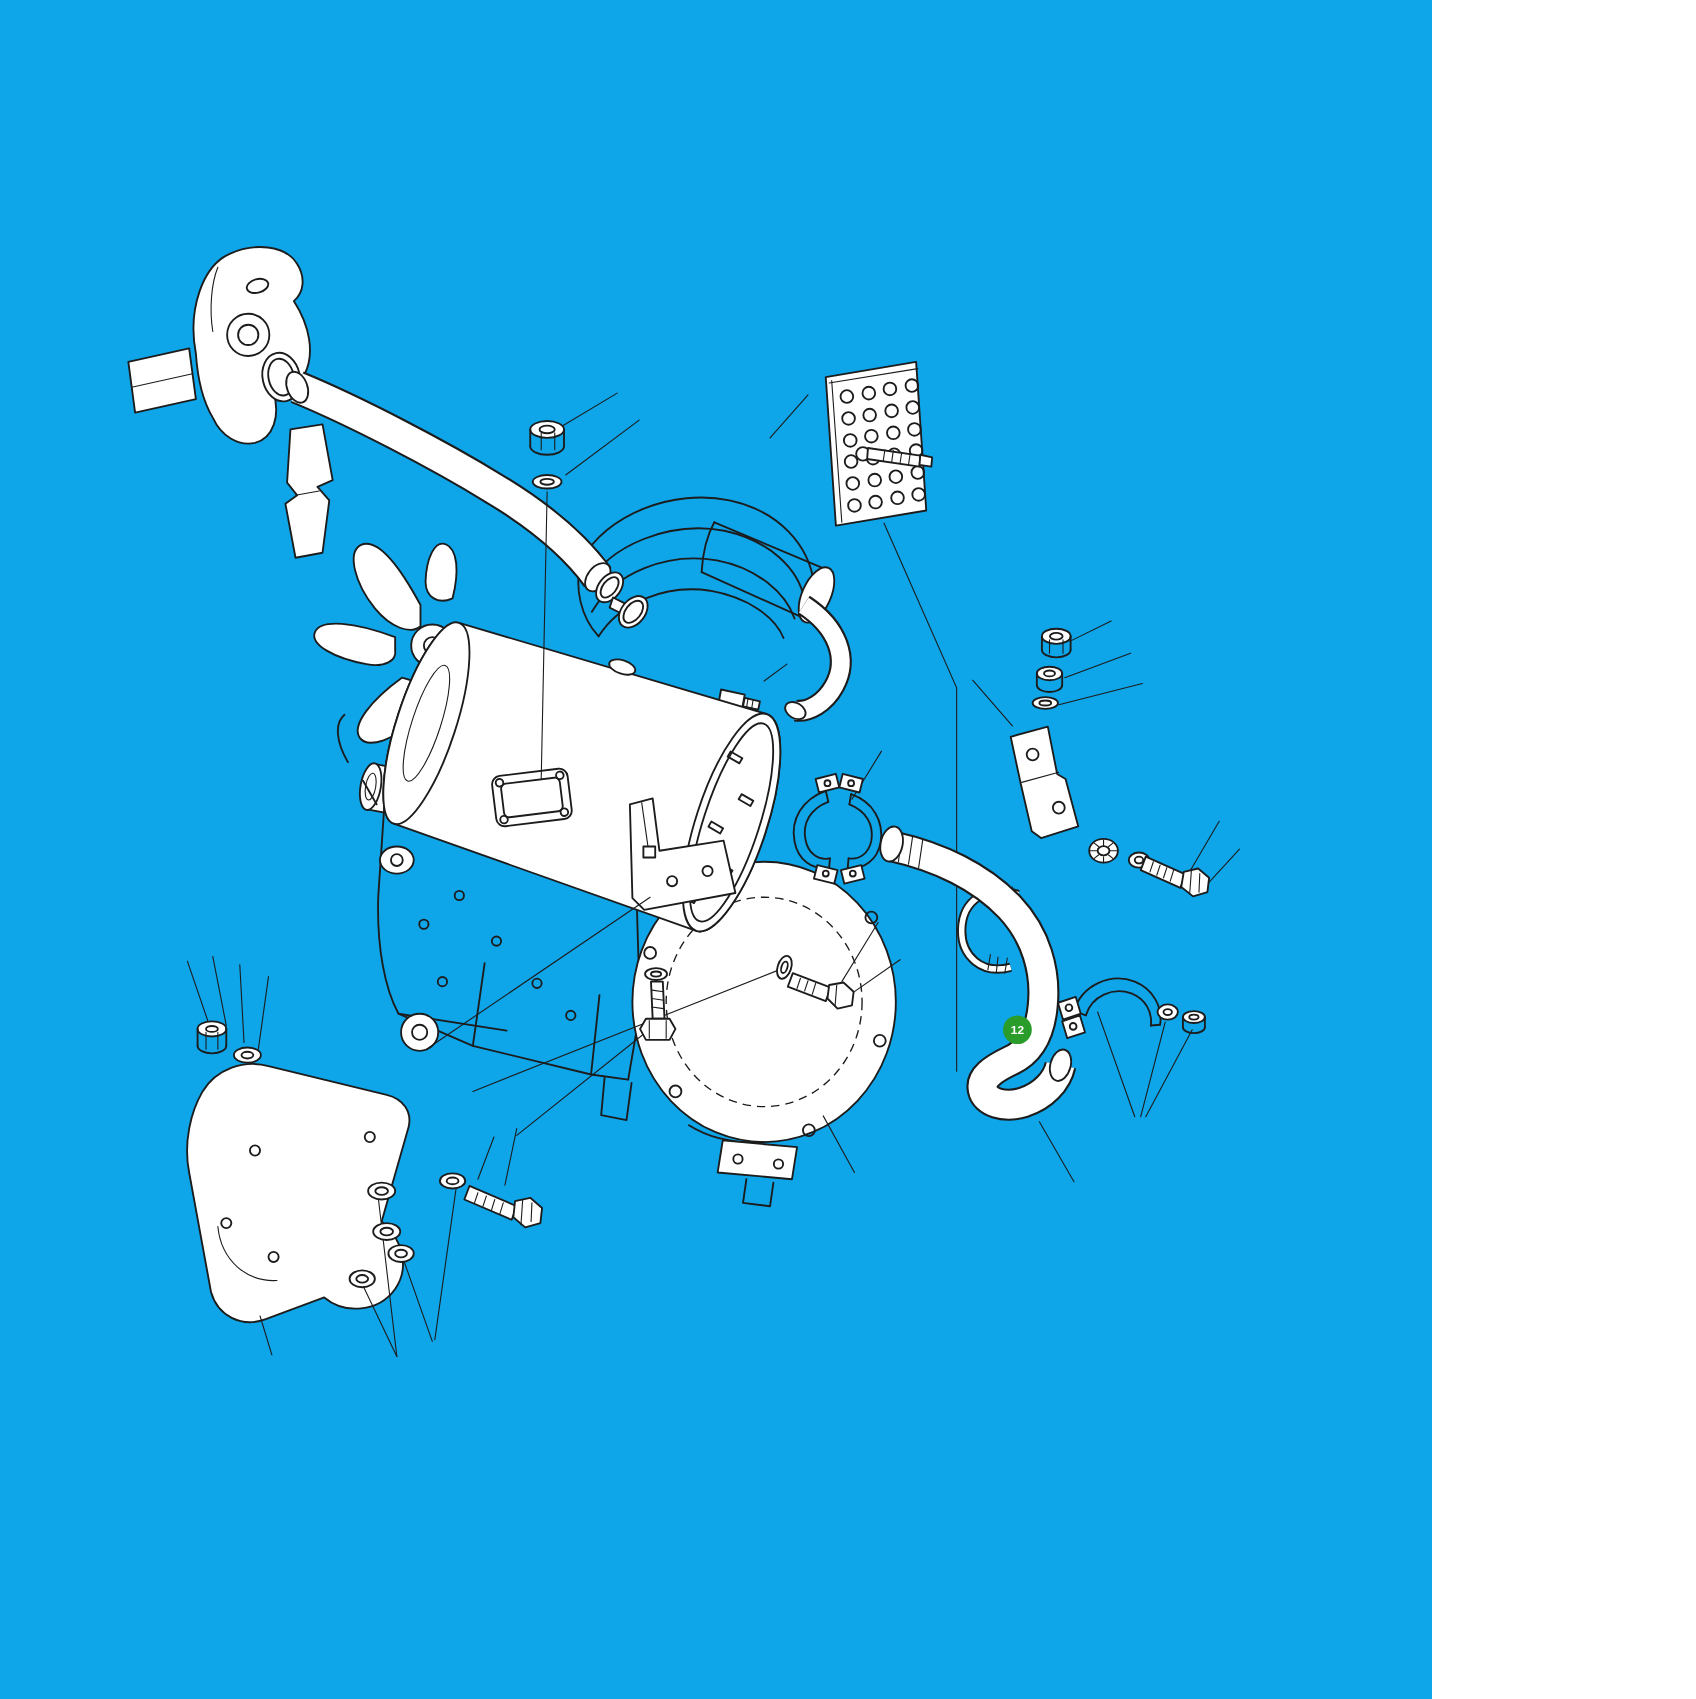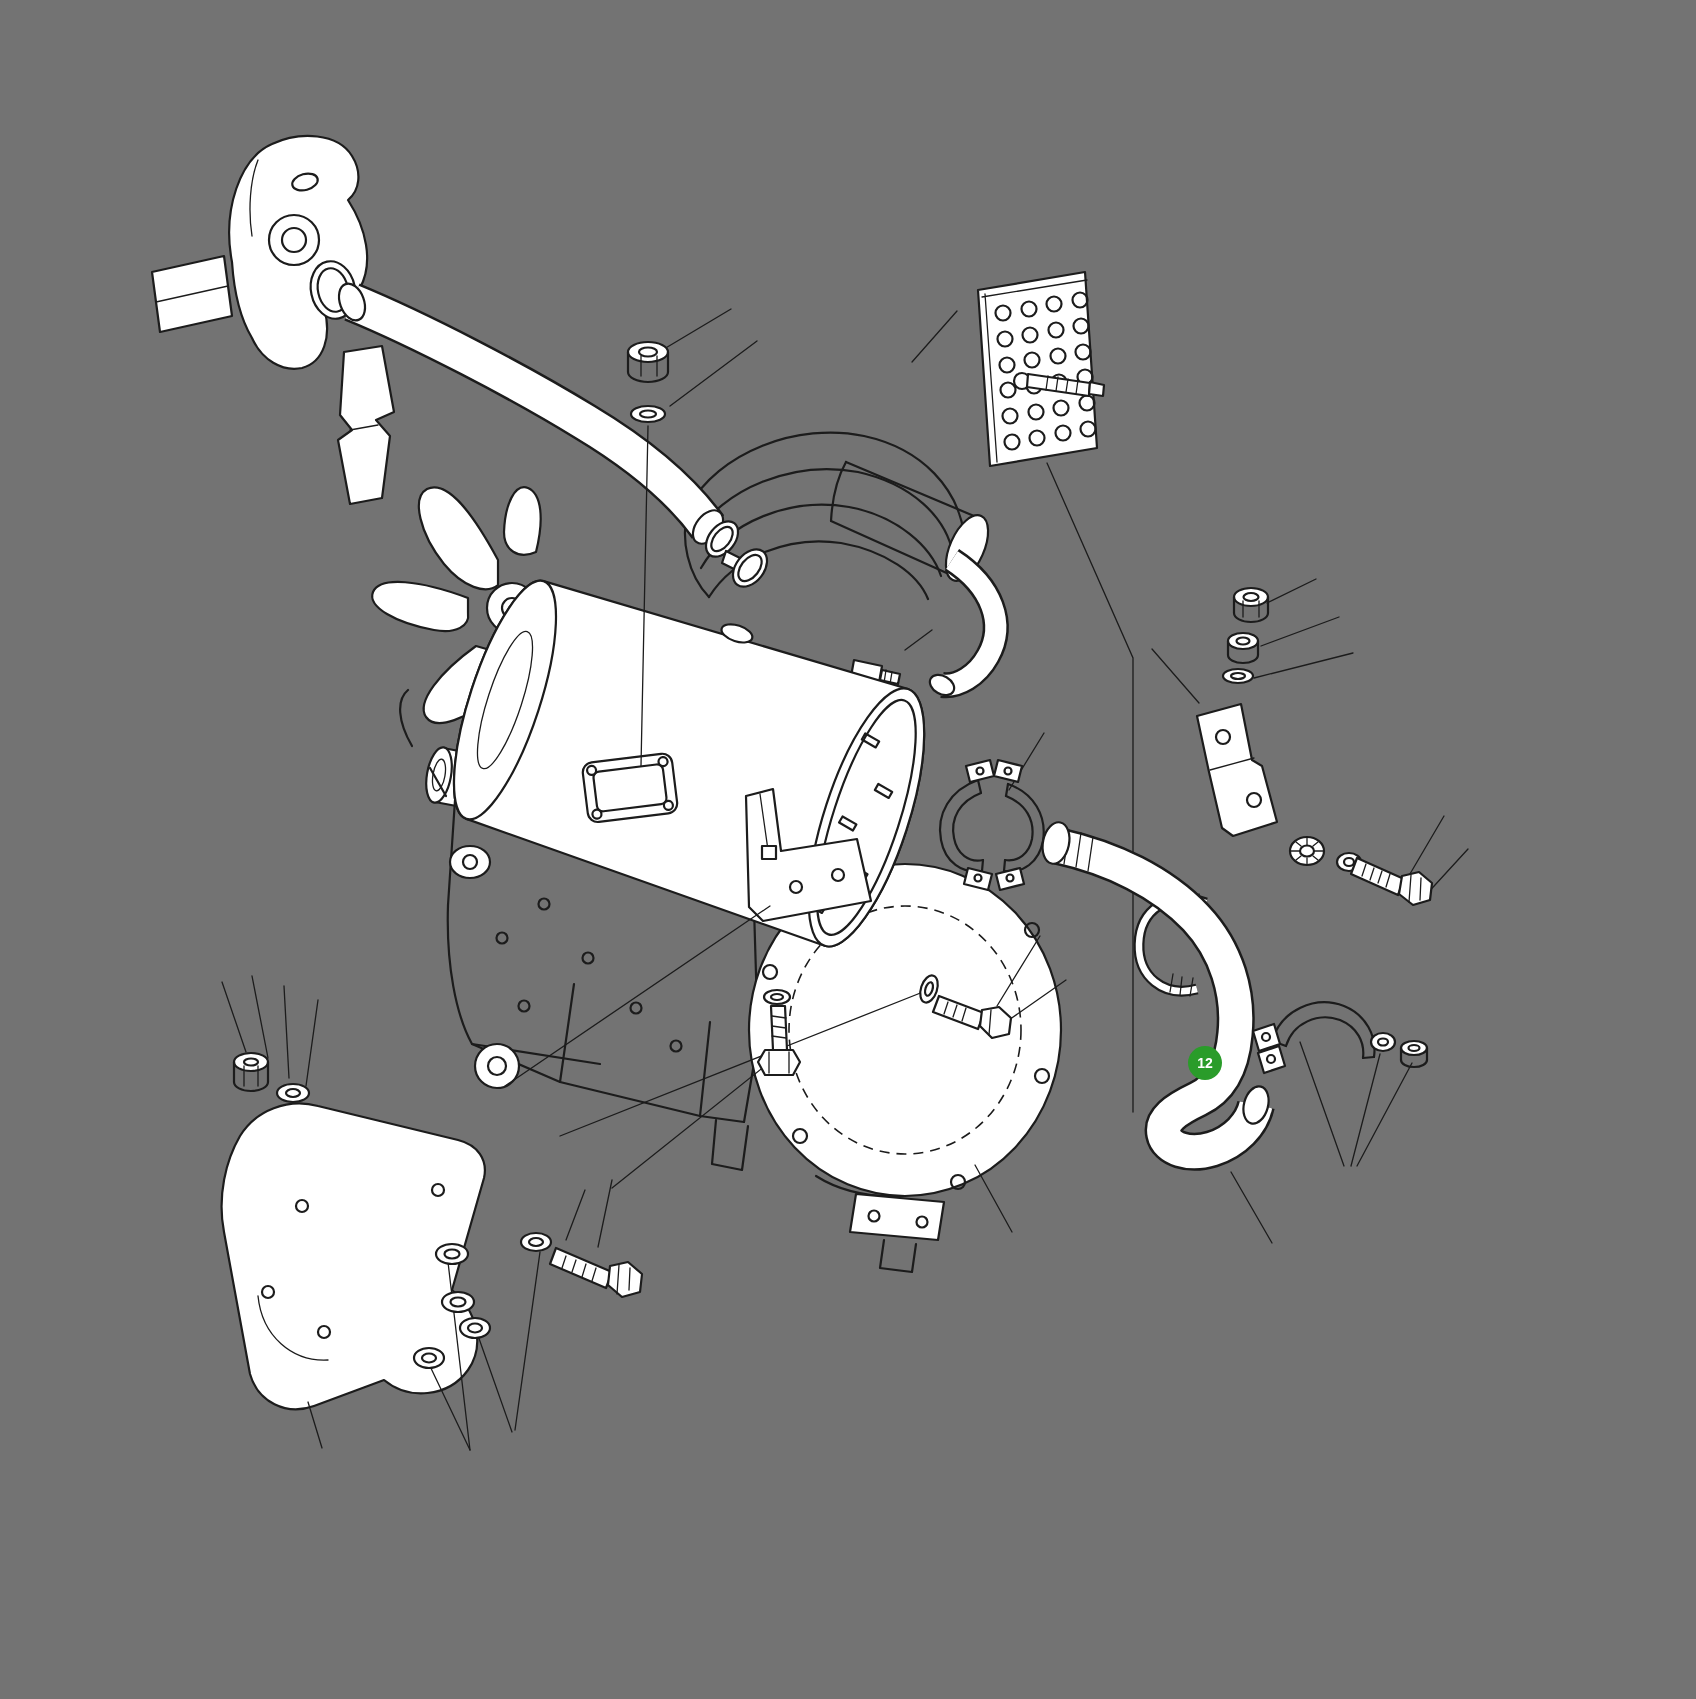--- a/index.html
+++ b/index.html
@@ -1,18 +1,18 @@
 <!DOCTYPE html>
 <html><head>
 <meta charset="utf-8">
 <style>
   :root { --ink:#1c1c1c; }
   html,body { margin:0; padding:0; background:#ffffff; }
   .stage {
-    position:relative; width:1696px; height:1699px; background:#737373;
+    position:relative; width:1432px; height:1699px; background:#0ea5e9;
     font-family:"Liberation Sans", sans-serif;
   }
   svg { display:block; width:100%; height:100%; }
   .ln   { fill:none;  stroke:var(--ink); stroke-width:2.2; stroke-linecap:round; stroke-linejoin:round; }
   .lnw  { fill:#ffffff; stroke:var(--ink); stroke-width:2.2; stroke-linecap:round; stroke-linejoin:round; }
   .thin { fill:none; stroke:var(--ink); stroke-width:1.3; stroke-linecap:round; }
   .dash { fill:none; stroke:var(--ink); stroke-width:1.6; stroke-dasharray:10 7; }
   .pipe-edge { fill:none; stroke:var(--ink); }
   .pipe-core { fill:none; stroke:#ffffff; }
   .callout-text { font-family:"Liberation Sans", sans-serif; font-size:14px; font-weight:700;

